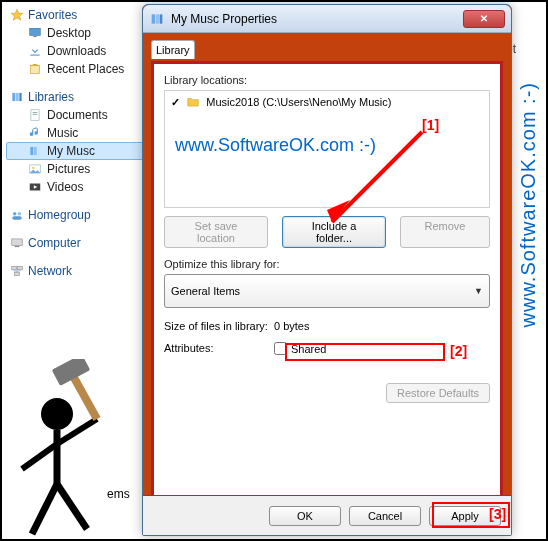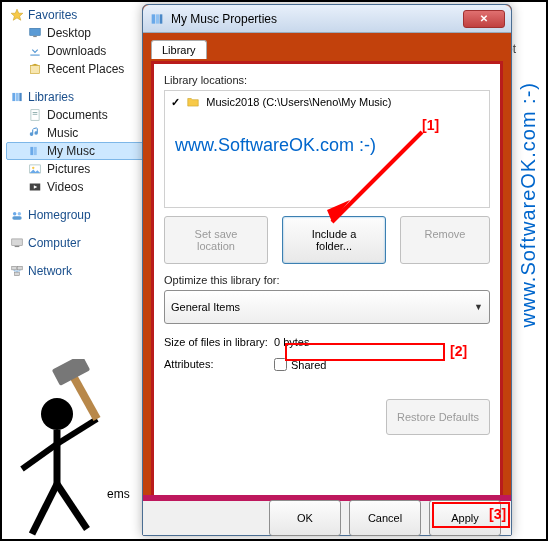--- a/index.html
+++ b/index.html
@@ -12,39 +12,39 @@
 .tree-item { display: flex; align-items: center; gap: 5px; padding: 2px 4px 2px 22px; color: #222; cursor: default; }
 .tree-item.selected { background: #cde8ff; border: 1px solid #7db7e8; border-radius: 2px; padding: 1px 3px 1px 21px; }
 .tree-item svg { width: 14px; height: 14px; flex-shrink: 0; }
 .tree-sep { height: 10px; }
 .dialog { position: absolute; left: 140px; top: 2px; width: 370px; height: 532px; background: #c2410c; border: 1px solid #4a6d92; border-radius: 6px 6px 2px 2px; box-shadow: 0 0 12px rgba(0,0,0,0.3); }
 .titlebar { height: 28px; background: linear-gradient(#e8f0fa, #c8d8ec); border-bottom: 1px solid #9ab; display: flex; align-items: center; padding: 0 6px; border-radius: 6px 6px 0 0; }
 .titlebar svg { width: 16px; height: 16px; margin-right: 6px; }
 .titlebar-text { font-size: 12px; color: #000; flex: 1; }
 .close-btn { width: 42px; height: 18px; background: linear-gradient(#e07070,#c04040); border: 1px solid #a03030; border-radius: 3px; display: flex; align-items: center; justify-content: center; color: #fff; font-size: 10px; font-weight: bold; }
 .tab-strip { margin: 6px 8px 0; height: 22px; position: relative; }
-.tab { display: inline-block; background: #fff; border: 1px solid #ababab; border-bottom: none; padding: 3px 10px; font-size: 11px; border-radius: 3px 3px 0 0; position: relative; top: 1px; z-index: 2; }
+.tab { display: inline-block; background: #fff; border: 1px solid #ababab; border-bottom: none; padding: 3px 4px; font-size: 11px; border-radius: 3px 3px 0 0; position: relative; top: 1px; z-index: 2; }
 .tab-panel { margin: 0 8px 8px; background: #fff; border: 3px solid #b91c1c; padding: 10px; height: 448px; position: relative; }
 .section-label { font-size: 11px; color: #222; margin-bottom: 4px; }
 .loc-list { border: 1px solid #d0d0d0; height: 118px; background: #fff; margin-bottom: 8px; position: relative; }
 .loc-row { display: flex; align-items: center; gap: 6px; padding: 4px 6px; font-size: 11px; }
 .loc-check { color: #000; font-weight: bold; }
 .watermark1 { position: absolute; color: #0066cc; font-size: 18px; top: 44px; left: 10px; }
 .btn-row { display: flex; gap: 14px; margin-bottom: 10px; }
-.win-btn { font-size: 11px; padding: 11px 10px; background: linear-gradient(#fdfdfd,#e8e8e8); border: 1px solid #8e8e8e; border-radius: 3px; min-width: 90px; text-align: center; }
+.win-btn { font-size: 11px; padding: 3px 10px; background: linear-gradient(#fdfdfd,#e8e8e8); border: 1px solid #8e8e8e; border-radius: 3px; min-width: 90px; text-align: center; }
 .win-btn.disabled { color: #9a9a9a; border-color: #c0c0c0; background: #f4f4f4; }
 .win-btn.default { border: 1px solid #3c7fb1; box-shadow: 0 0 2px #6fb3e0 inset; }
 .combo { border: 1px solid #8e8e8e; background: linear-gradient(#fff,#eee); height: 34px; font-size: 11px; padding: 3px 6px; display: flex; align-items: center; justify-content: space-between; border-radius: 3px; margin-bottom: 12px; }
 .combo-arrow { font-size: 9px; color: #333; }
 .row2col { display: flex; font-size: 11px; margin-bottom: 10px; gap: 0; }
 .row2col .lbl { width: 110px; }
 .attr-box { display: flex; align-items: center; gap: 4px; font-size: 11px; margin-bottom: 4px; }
 .attr-box input { width: 13px; height: 13px; }
 .restore-row { text-align: right; margin-top: 24px; }
-.dlg-footer { position: absolute; bottom: 0; left: 0; right: 0; height: 40px; background: #f0f0f0; border-top: 6px solid #be185d; display: flex; align-items: center; justify-content: flex-end; gap: 8px; padding: 0 10px; }
+.dlg-footer { position: absolute; bottom: 0; left: 0; right: 0; height: 40px; background: #f0f0f0; border-top: 1px solid #be185d; display: flex; align-items: center; justify-content: flex-end; gap: 8px; padding: 0 10px; }
 .dlg-footer .win-btn { min-width: 72px; }
 .anno { position: absolute; border: 2px solid #ff0000; pointer-events: none; }
 .anno-num { position: absolute; color: #ff0000; font-weight: bold; font-size: 14px; pointer-events: none; }
 .arrow { position: absolute; pointer-events: none; }
 .stick-figure { position: absolute; left: 0; bottom: 0; width: 150px; height: 180px; pointer-events: none; }
 </style>
 </head>
 <body>
 
 <div class="bg-and-ot">and ot</div>

